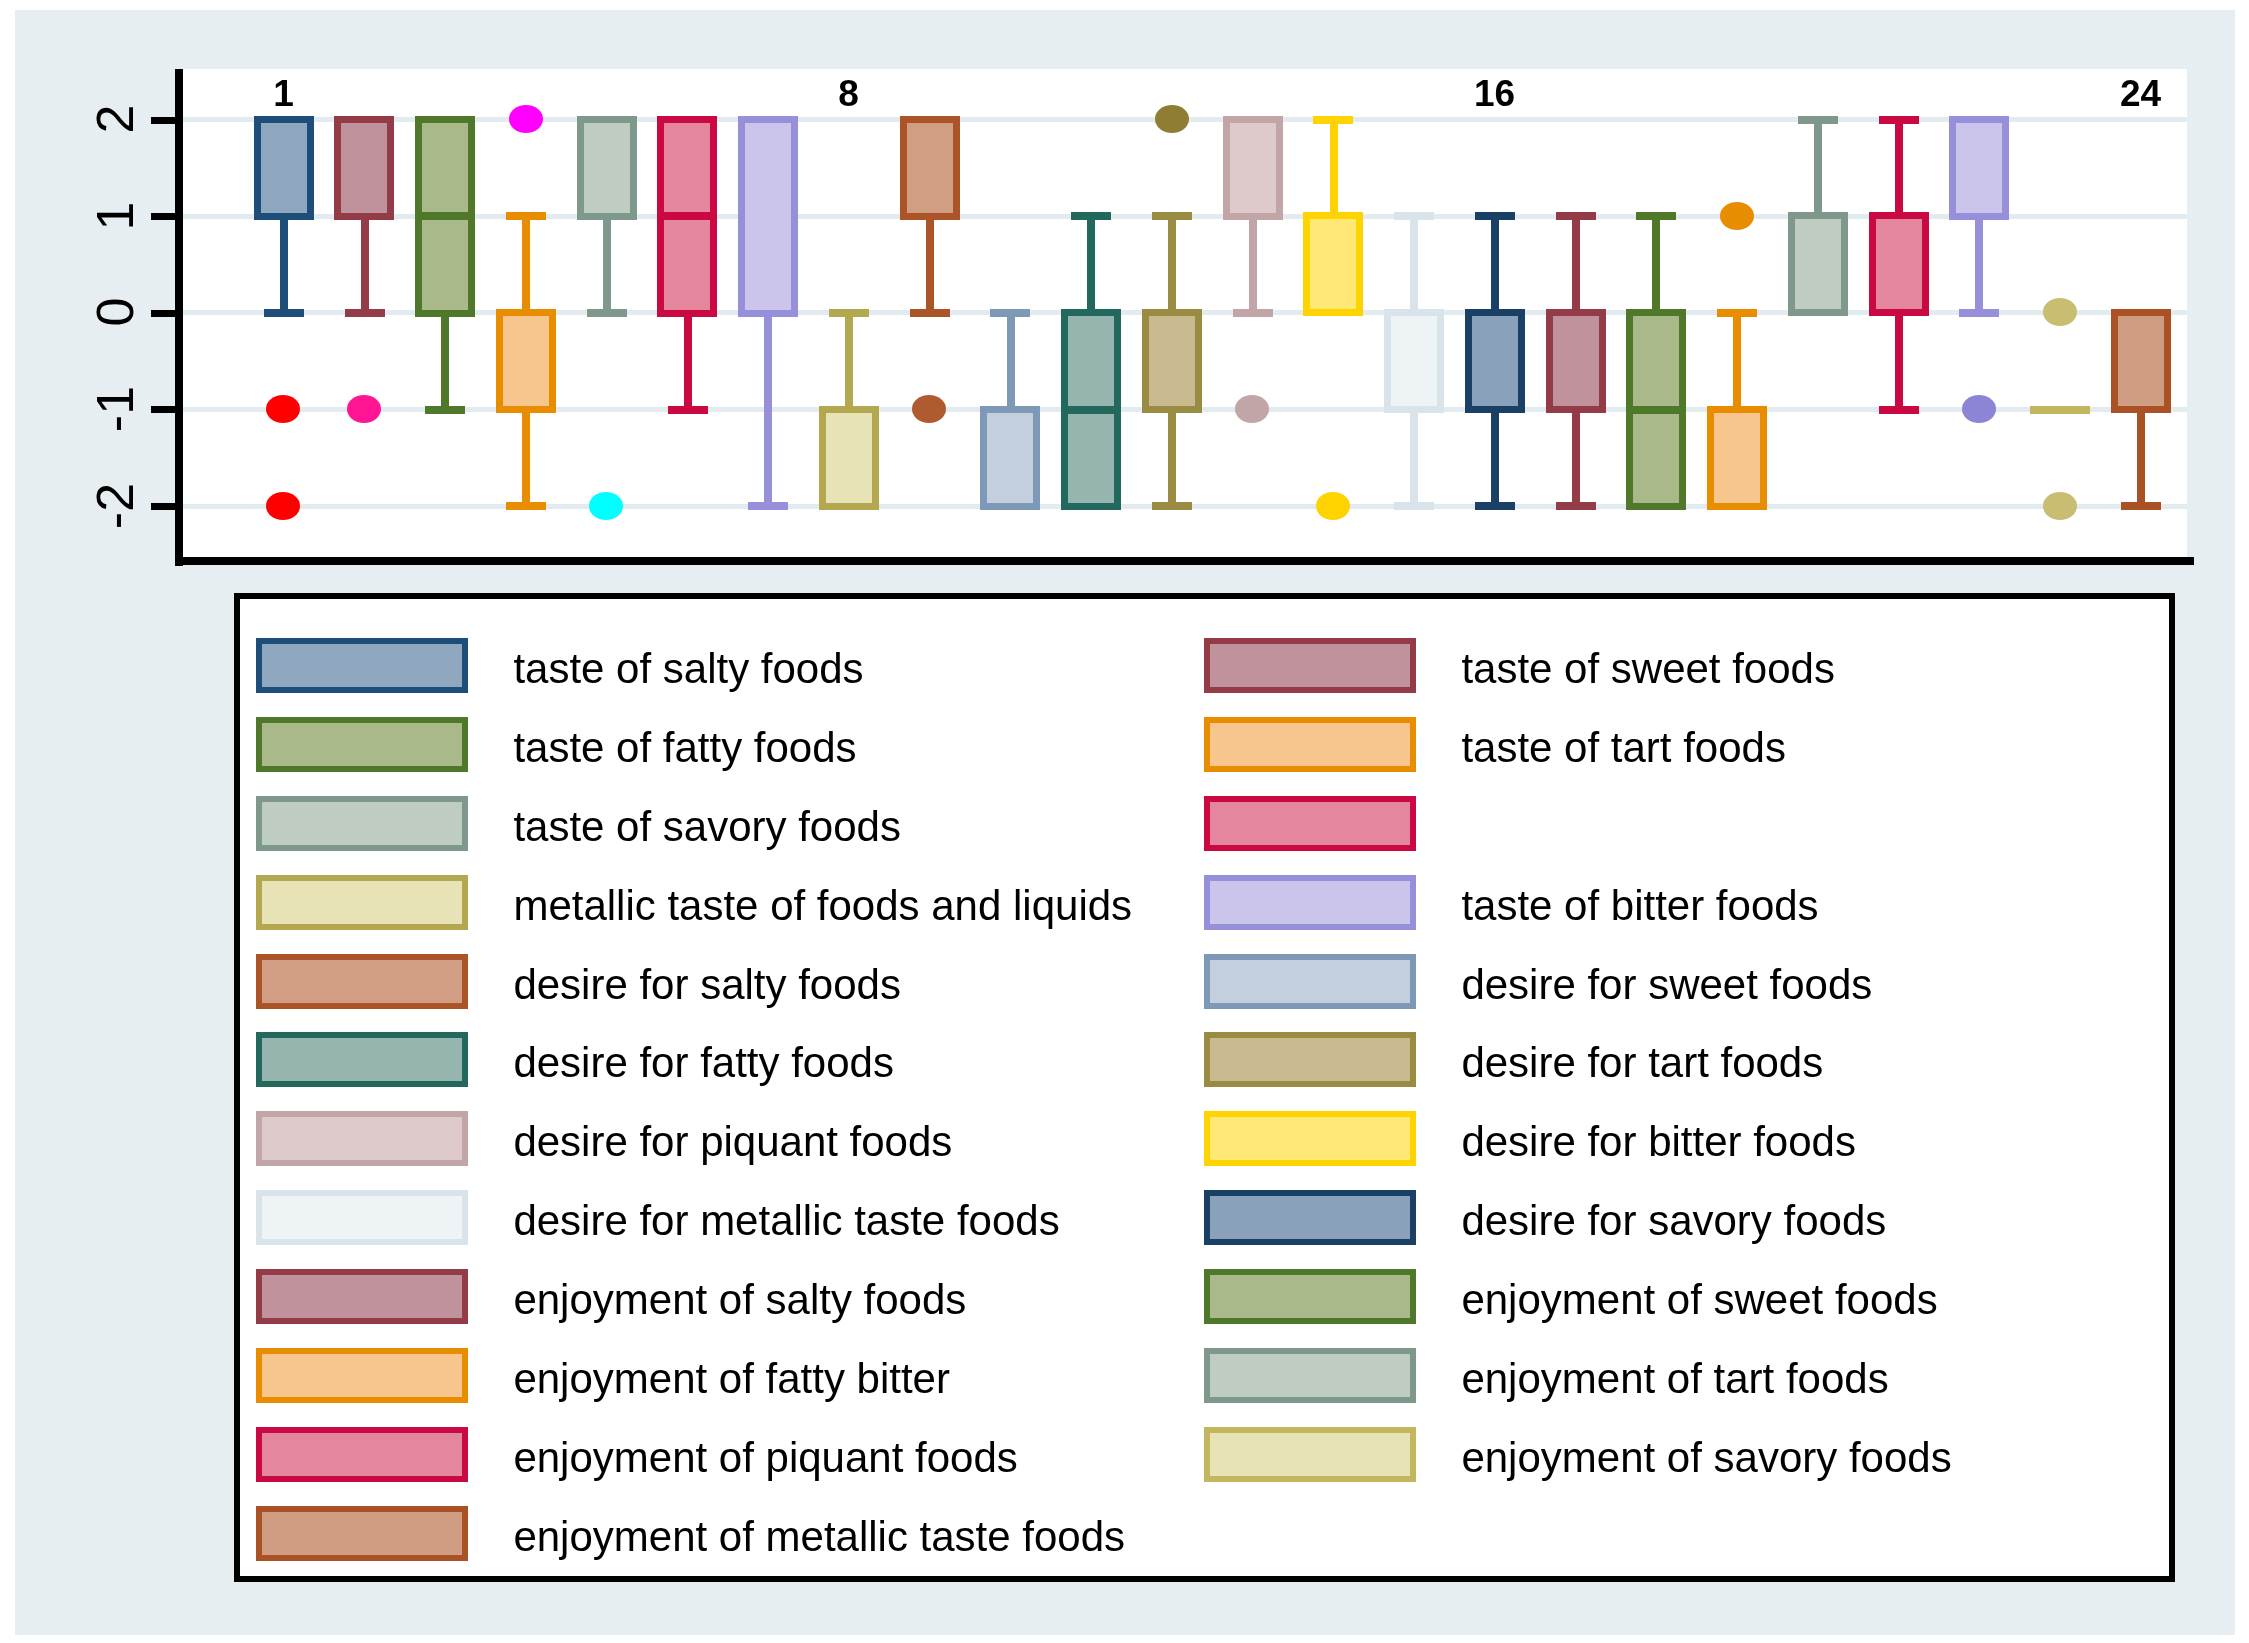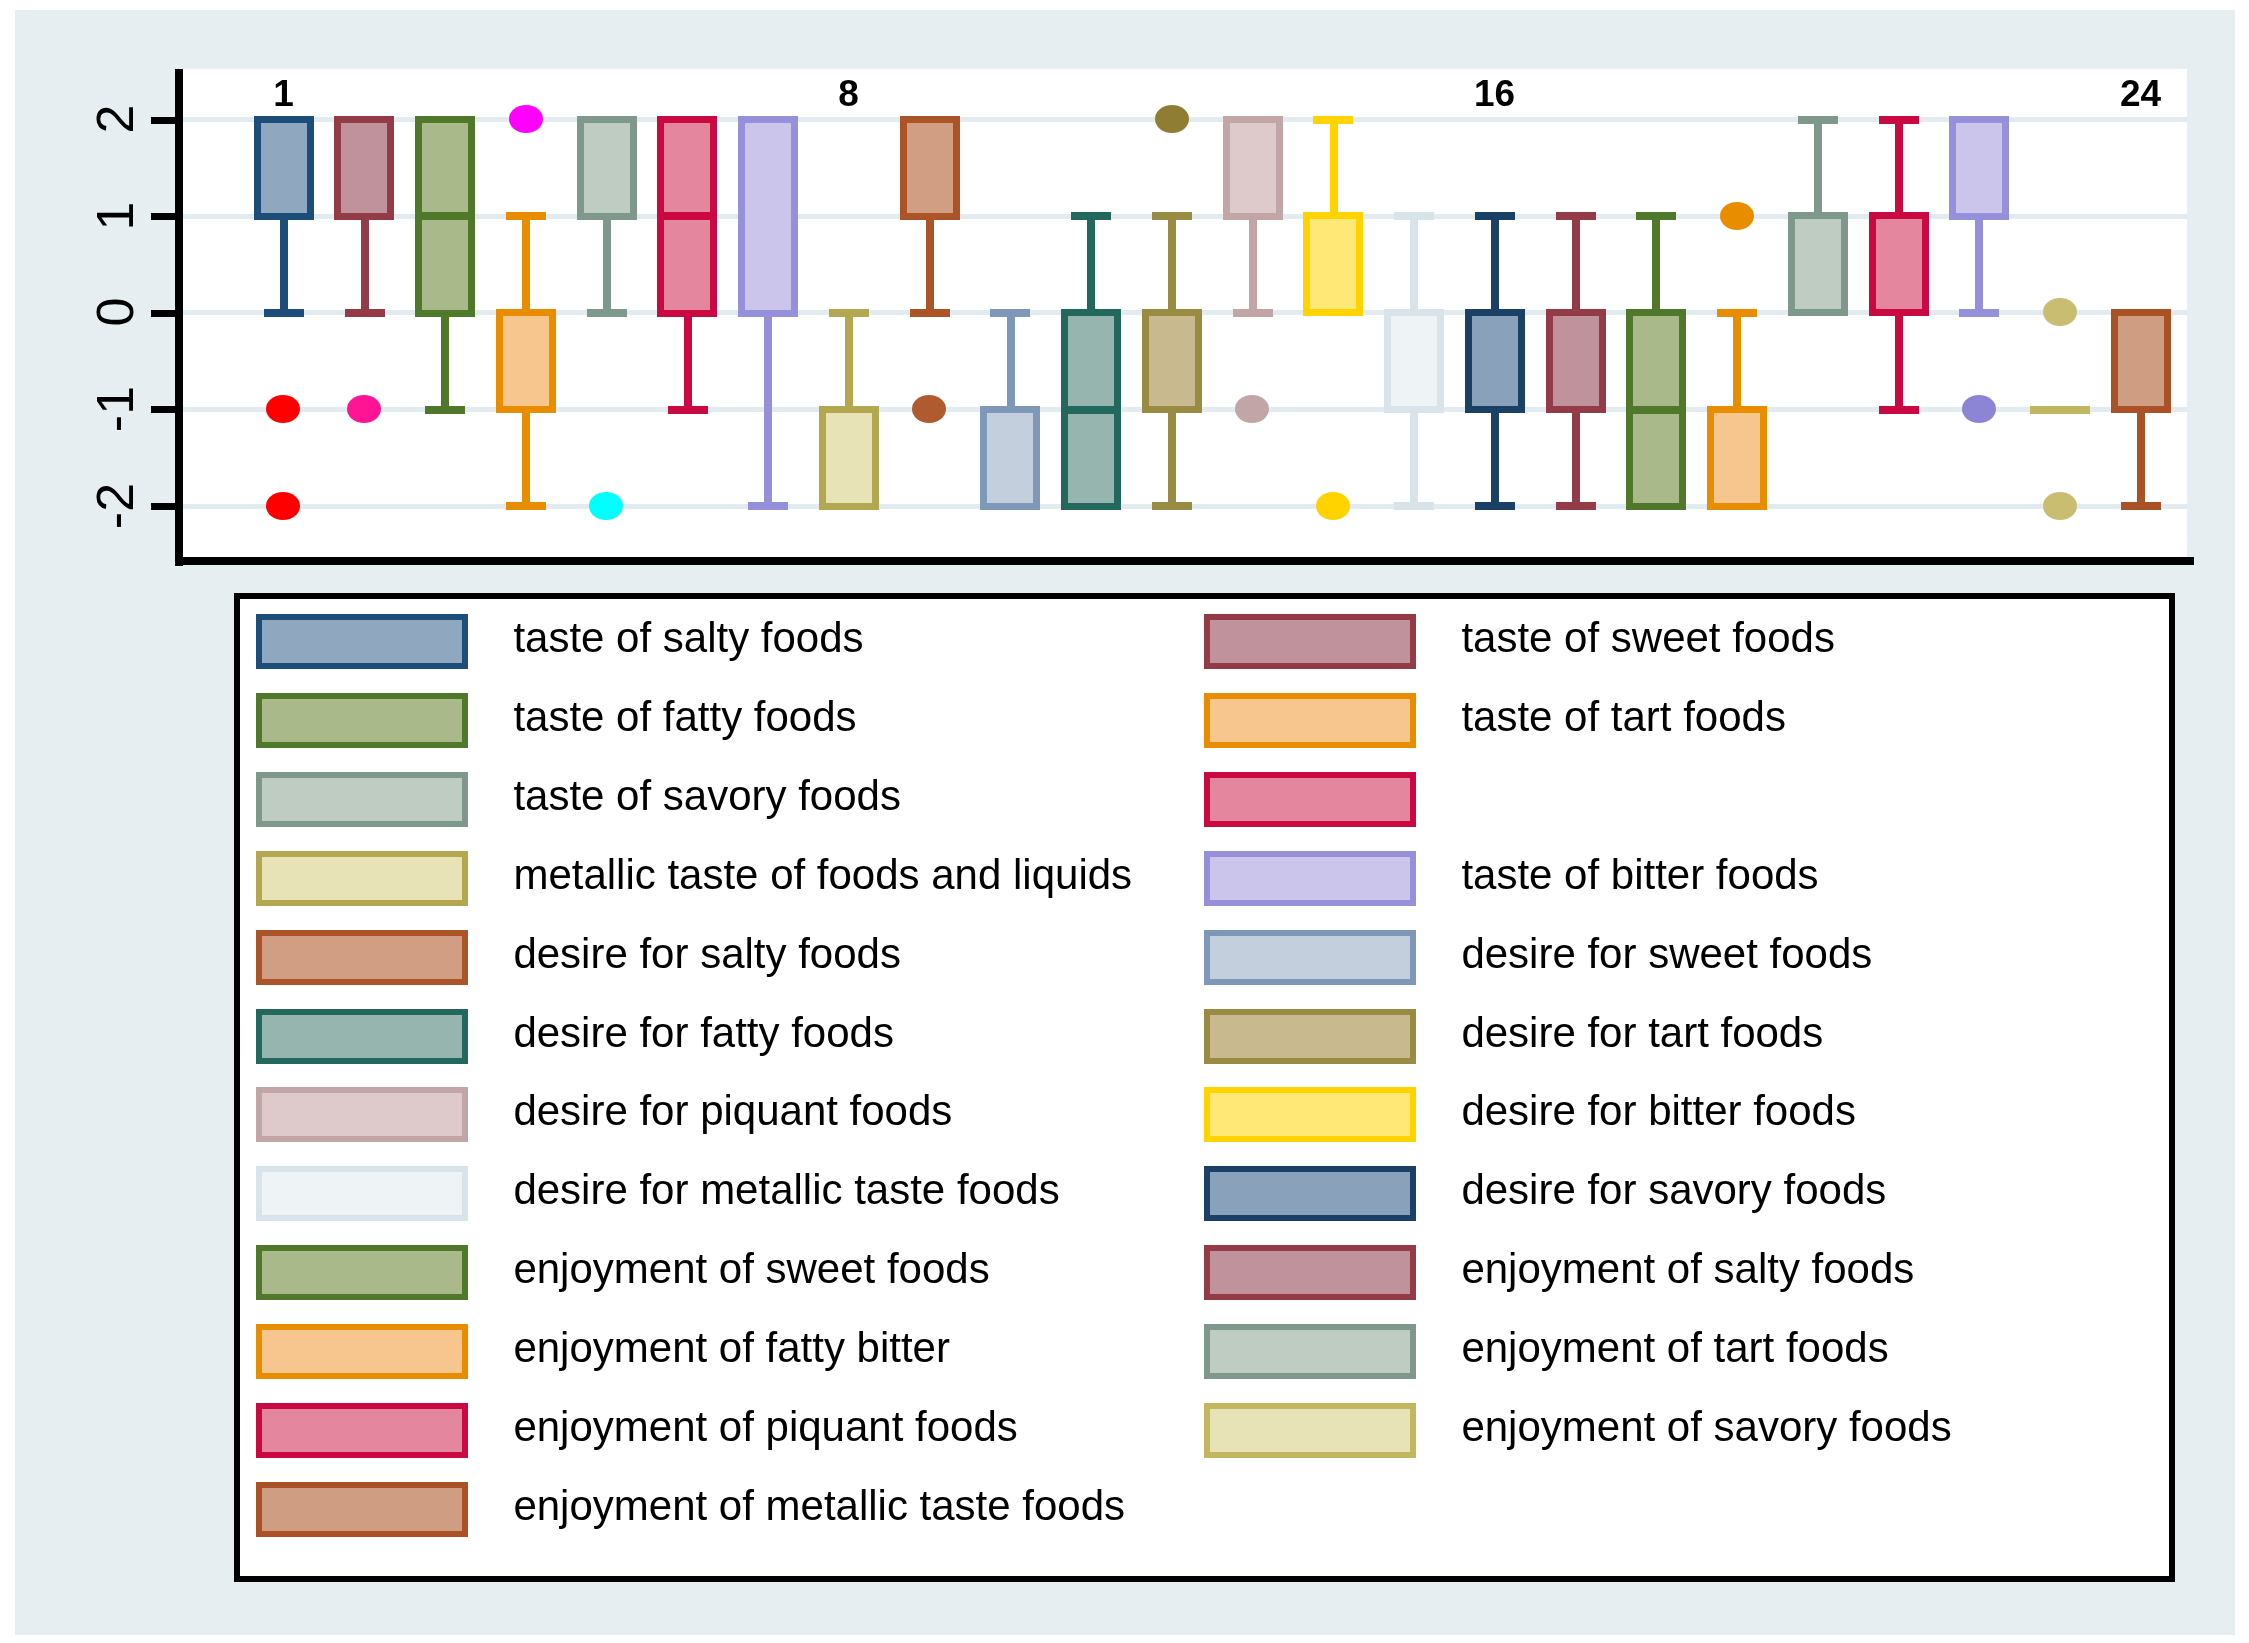--- a/index.html
+++ b/index.html
@@ -17,21 +17,21 @@
   .xmark{width:119px;text-align:center;font-size:37px;font-weight:bold;color:#000;}
   .stem{width:7.5px;}
   .cap{width:40px;height:7.5px;}
   .boxrect{box-sizing:border-box;border-style:solid;border-width:7.5px;}
   .medline{height:7.5px;}
   .dot{width:34px;height:28px;border-radius:50%;}
   #legend{left:234px;top:593px;width:1941px;height:989px;background:#ffffff;
           border:6px solid #000;box-sizing:border-box;
           display:grid;grid-template-columns:948px 1fr;grid-auto-rows:1fr;
           padding:15px 7.5px 15px 16.4px;}
-  .leg-item{display:flex;align-items:flex-start;gap:45px;}
+  .leg-item{display:flex;align-items:flex-end;gap:45px;}
   .leg-swatch{width:212px;height:55px;box-sizing:border-box;border:6.7px solid;flex:0 0 auto;}
   .leg-label{font-size:42px;color:#000;white-space:nowrap;}
 </style>
 </head>
 <body>
 
 <div id="bg" class="abs"></div>
 <div id="plot-bg" class="abs"></div>
 <div id="layer" class="abs">
     <div class="abs gridline" style="left: 183px; top: 117px; width: 2004px; background: rgb(226, 236, 240);"></div>
@@ -213,26 +213,26 @@
     </div>
     <div class="leg-item">
       <div class="leg-swatch" style="background: rgb(238, 243, 246); border-color: rgb(217, 228, 234);"></div>
       <div class="leg-label">desire for metallic taste foods</div>
     </div>
     <div class="leg-item">
       <div class="leg-swatch" style="background: rgb(137, 161, 187); border-color: rgb(26, 64, 101);"></div>
       <div class="leg-label">desire for savory foods</div>
     </div>
     <div class="leg-item">
+      <div class="leg-swatch" style="background: rgb(192, 146, 155); border-color: rgb(148, 59, 72);"></div>
+      <div class="leg-label">enjoyment of salty foods</div>
+    </div>
+    <div class="leg-item">
       <div class="leg-swatch" style="background: rgb(169, 185, 138); border-color: rgb(80, 120, 42);"></div>
       <div class="leg-label">enjoyment of sweet foods</div>
-    </div>
-    <div class="leg-item">
-      <div class="leg-swatch" style="background: rgb(192, 146, 155); border-color: rgb(148, 59, 72);"></div>
-      <div class="leg-label">enjoyment of salty foods</div>
     </div>
     <div class="leg-item">
       <div class="leg-swatch" style="background: rgb(246, 198, 142); border-color: rgb(232, 140, 0);"></div>
       <div class="leg-label">enjoyment of fatty bitter</div>
     </div>
     <div class="leg-item">
       <div class="leg-swatch" style="background: rgb(191, 204, 194); border-color: rgb(126, 152, 139);"></div>
       <div class="leg-label">enjoyment of tart foods</div>
     </div>
     <div class="leg-item">

